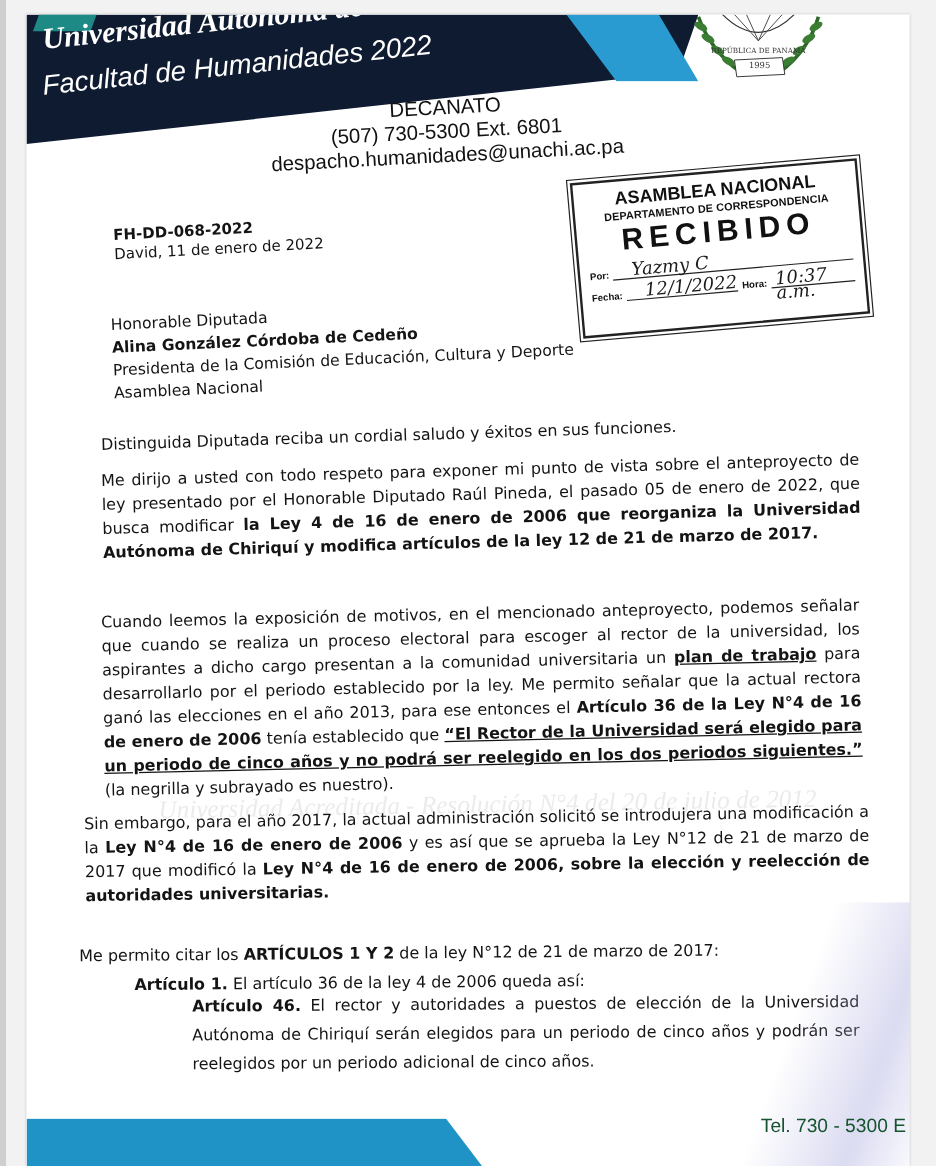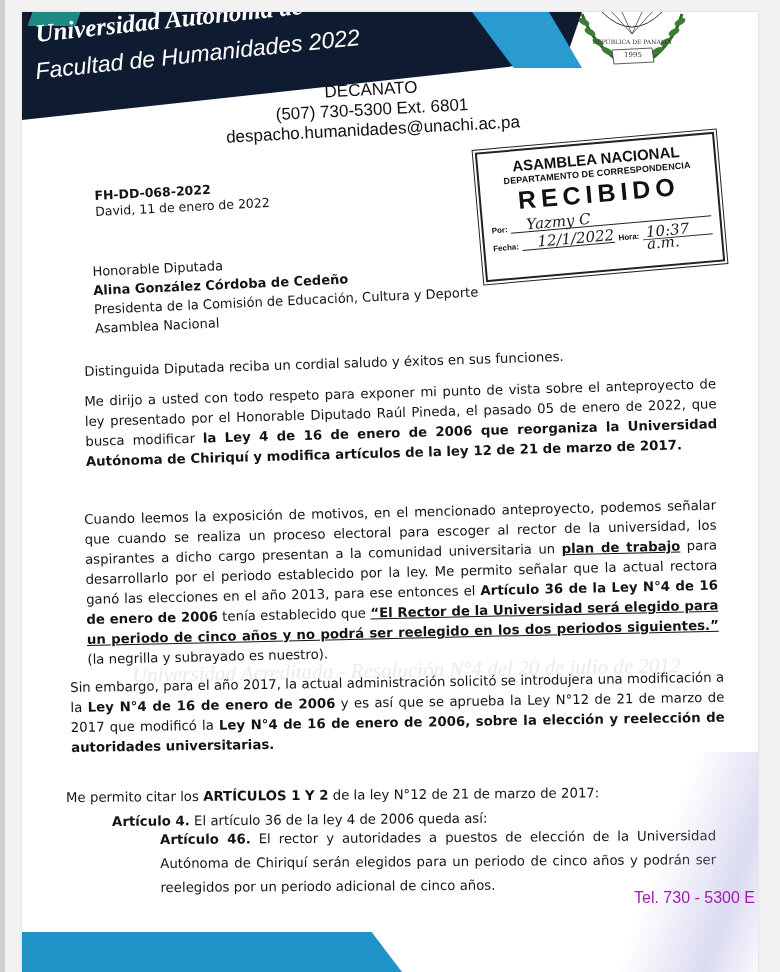--- a/index.html
+++ b/index.html
@@ -90,21 +90,21 @@
   .shade { position: absolute; left: 560px; top: 740px; width: 200px; height: 240px;
     background: linear-gradient(110deg, rgba(255,255,255,0) 40%, rgba(175,175,225,0.45) 70%, rgba(230,230,250,0.2) 90%); pointer-events: none; }
 
   
   .footer-band {
     position: absolute; left: 0; top: 920px; width: 380px; height: 40px;
     background: #1f93c6;
     clip-path: polygon(0 0, 92% 0, 100% 100%, 0 100%);
   }
   .footer-text { position: absolute; left: 0; top: 880px; font-family: Liberation Sans, sans-serif; font-size: 11px; color: #ffffff; white-space: nowrap; }
-  .footer-tel { position: absolute; left: 612px; top: 877px; font-family: "Liberation Sans", sans-serif; font-size: 16px; color: #a21caf; white-space: nowrap; }
+  .footer-tel { position: absolute; left: 612px; top: 918px; font-family: "Liberation Sans", sans-serif; font-size: 16px; color: #14532d; white-space: nowrap; }
   .footer-web { position: absolute; left: 660px; top: 957px; font-family: "Liberation Sans", sans-serif; font-size: 11px; color: #333; white-space: nowrap; }
 </style>
 </head>
 <body>
 
 <div class="left-edge"></div>
 
 <div class="page">
 
   <div class="banner"></div>
@@ -182,21 +182,21 @@
 
     <div class="para p3">
       <span>Sin embargo, para el año 2017, la actual administración solicitó se introdujera una modificación a la </span><b>Ley N°4 de 16 de enero de 2006</b><span> y es así que se aprueba la Ley N°12 de 21 de marzo de 2017 que modificó la </span><b>Ley N°4 de 16 de enero de 2006, sobre la elección y reelección de autoridades universitarias.</b>
     </div>
 
     <div class="para p4">
       <span>Me permito citar los </span><b>ARTÍCULOS 1 Y 2</b><span> de la ley N°12 de 21 de marzo de 2017:</span>
     </div>
 
     <div class="art1">
-      <b>Artículo 4.</b><span> El artículo 36 de la ley 4 de 2006 queda así:</span>
+      <b>Artículo 1.</b><span> El artículo 36 de la ley 4 de 2006 queda así:</span>
     </div>
 
     <div class="art36">
       <b>Artículo 46.</b><span> El rector y autoridades a puestos de elección de la Universidad Autónoma de Chiriquí serán elegidos para un periodo de cinco años y podrán ser reelegidos por un periodo adicional de cinco años.</span>
     </div>
   </div>
 
   <div class="shade"></div>
 
   <div class="footer-band"></div>

